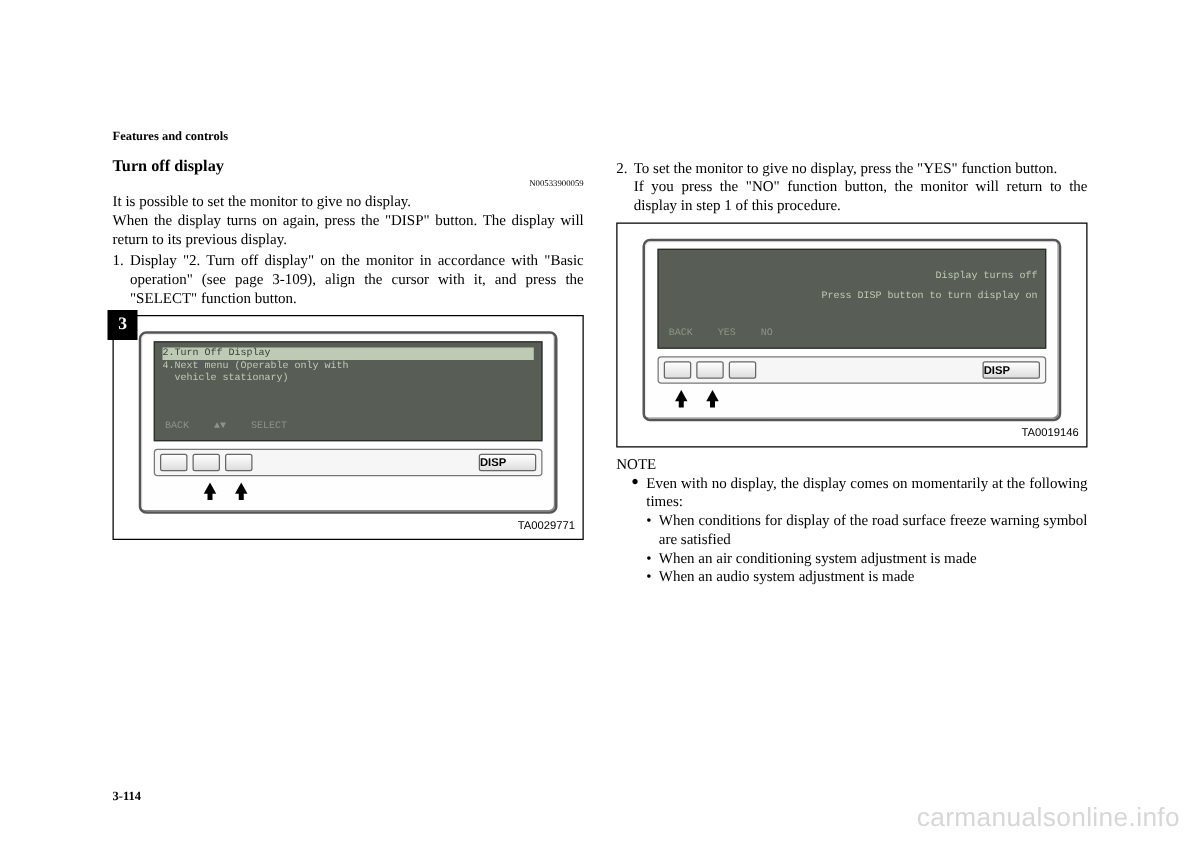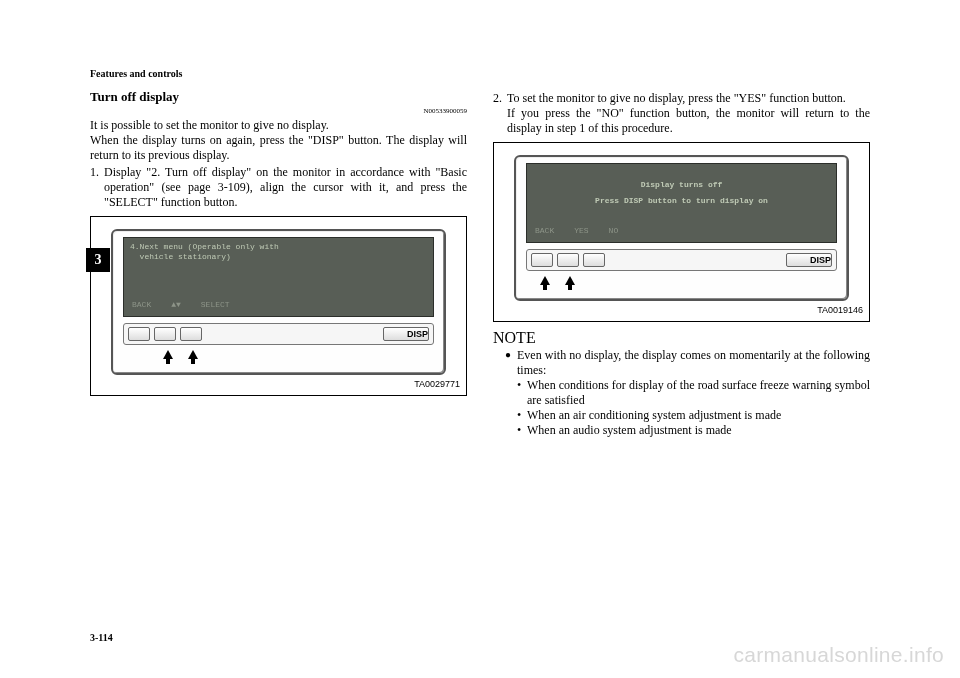--- a/index.html
+++ b/index.html
@@ -9,21 +9,21 @@
     background: #fff;
     font-family: "Times New Roman", Times, serif;
     color: #000;
     position: relative;
     font-size: 12px;
     line-height: 1.25;
   }
   .page {
     width: 960px;
     height: 678px;
-    padding: 68px 90px 30px 90px;
+    padding: 104px 90px 30px 90px;
     position: relative;
   }
   .header-chapter {
     font-size: 10px;
     font-weight: bold;
     margin-bottom: 8px;
   }
   .columns {
     display: flex;
     gap: 26px;
@@ -107,42 +107,42 @@
     width: 22px; height: 14px;
     border: 1px solid #666;
     border-radius: 2px;
     background: linear-gradient(#fff,#ddd);
   }
   .hwbtn.disp {
     width: 46px;
     font-family: Arial, sans-serif;
     font-size: 9px;
     font-weight: bold;
-    text-align: right;
+    text-align: left;
     line-height: 13px;
   }
   .spacer { flex: 1; }
   .arrows { margin-top: 3px; padding-left: 40px; }
   .arrow-up {
     display: inline-block;
     width: 0; height: 0;
     border-left: 5px solid transparent;
     border-right: 5px solid transparent;
     border-bottom: 9px solid #000;
     position: relative;
     margin-right: 12px;
   }
   .arrow-up::after {
     content: "";
     position: absolute;
     left: -2px; top: 8px;
     width: 4px; height: 6px;
     background: #000;
   }
-  .note-head { font-size: 16px; margin-top: 6px; }
+  .note-head { font-size: 12px; margin-top: 6px; }
   .bullet { display: flex; margin-top: 0; padding-left: 12px; text-align: justify; }
   .bullet .dot { width: 12px; flex-shrink: 0; font-size: 10px; line-height: 14px; }
   .bullet .txt { flex: 1; }
   .sub { padding-left: 24px; display: flex; }
   .sub .dot { width: 10px; flex-shrink: 0; }
   .sub .txt { flex: 1; text-align: justify; }
   .side-tab {
     position: absolute;
     left: 86px;
     top: 248px;
@@ -164,21 +164,21 @@
   .watermark {
     position: absolute;
     right: 16px;
     bottom: 10px;
     font-family: Arial, sans-serif;
     font-size: 21px;
     color: #d7d7d7;
     letter-spacing: 0.3px;
   }
   .center-screen { text-align: center; padding-top: 16px; }
-  .center-screen .line { text-align: center; font-weight: bold; }
+  .center-screen .line { text-align: right; }
 </style>
 </head>
 <body>
 
 <div class="page">
 
   <div class="header-chapter">Features and controls</div>
 
   <div class="columns">
 
@@ -188,20 +188,21 @@
       <p class="body">It is possible to set the monitor to give no display.</p>
       <p class="body">When the display turns on again, press the "DISP" button. The display will return to its previous display.</p>
       <div class="step">
         <div class="num">1.</div>
         <div class="txt">Display "2. Turn off display" on the monitor in accordance with "Basic operation" (see page 3-109), align the cursor with it, and press the "SELECT" function button.</div>
       </div>
 
       <div class="fig">
         <div class="bezel">
           <div class="screen">
+            <div class="line sel">2.Turn Off Display</div>
             <div class="line">4.Next menu (Operable only with</div>
             <div class="line">  vehicle stationary)</div>
             <div class="softkeys">
               <span>BACK</span>
               <span>▲▼</span>
               <span>SELECT</span>
             </div>
           </div>
           <div class="btnrow">
             <div class="btngroup">

